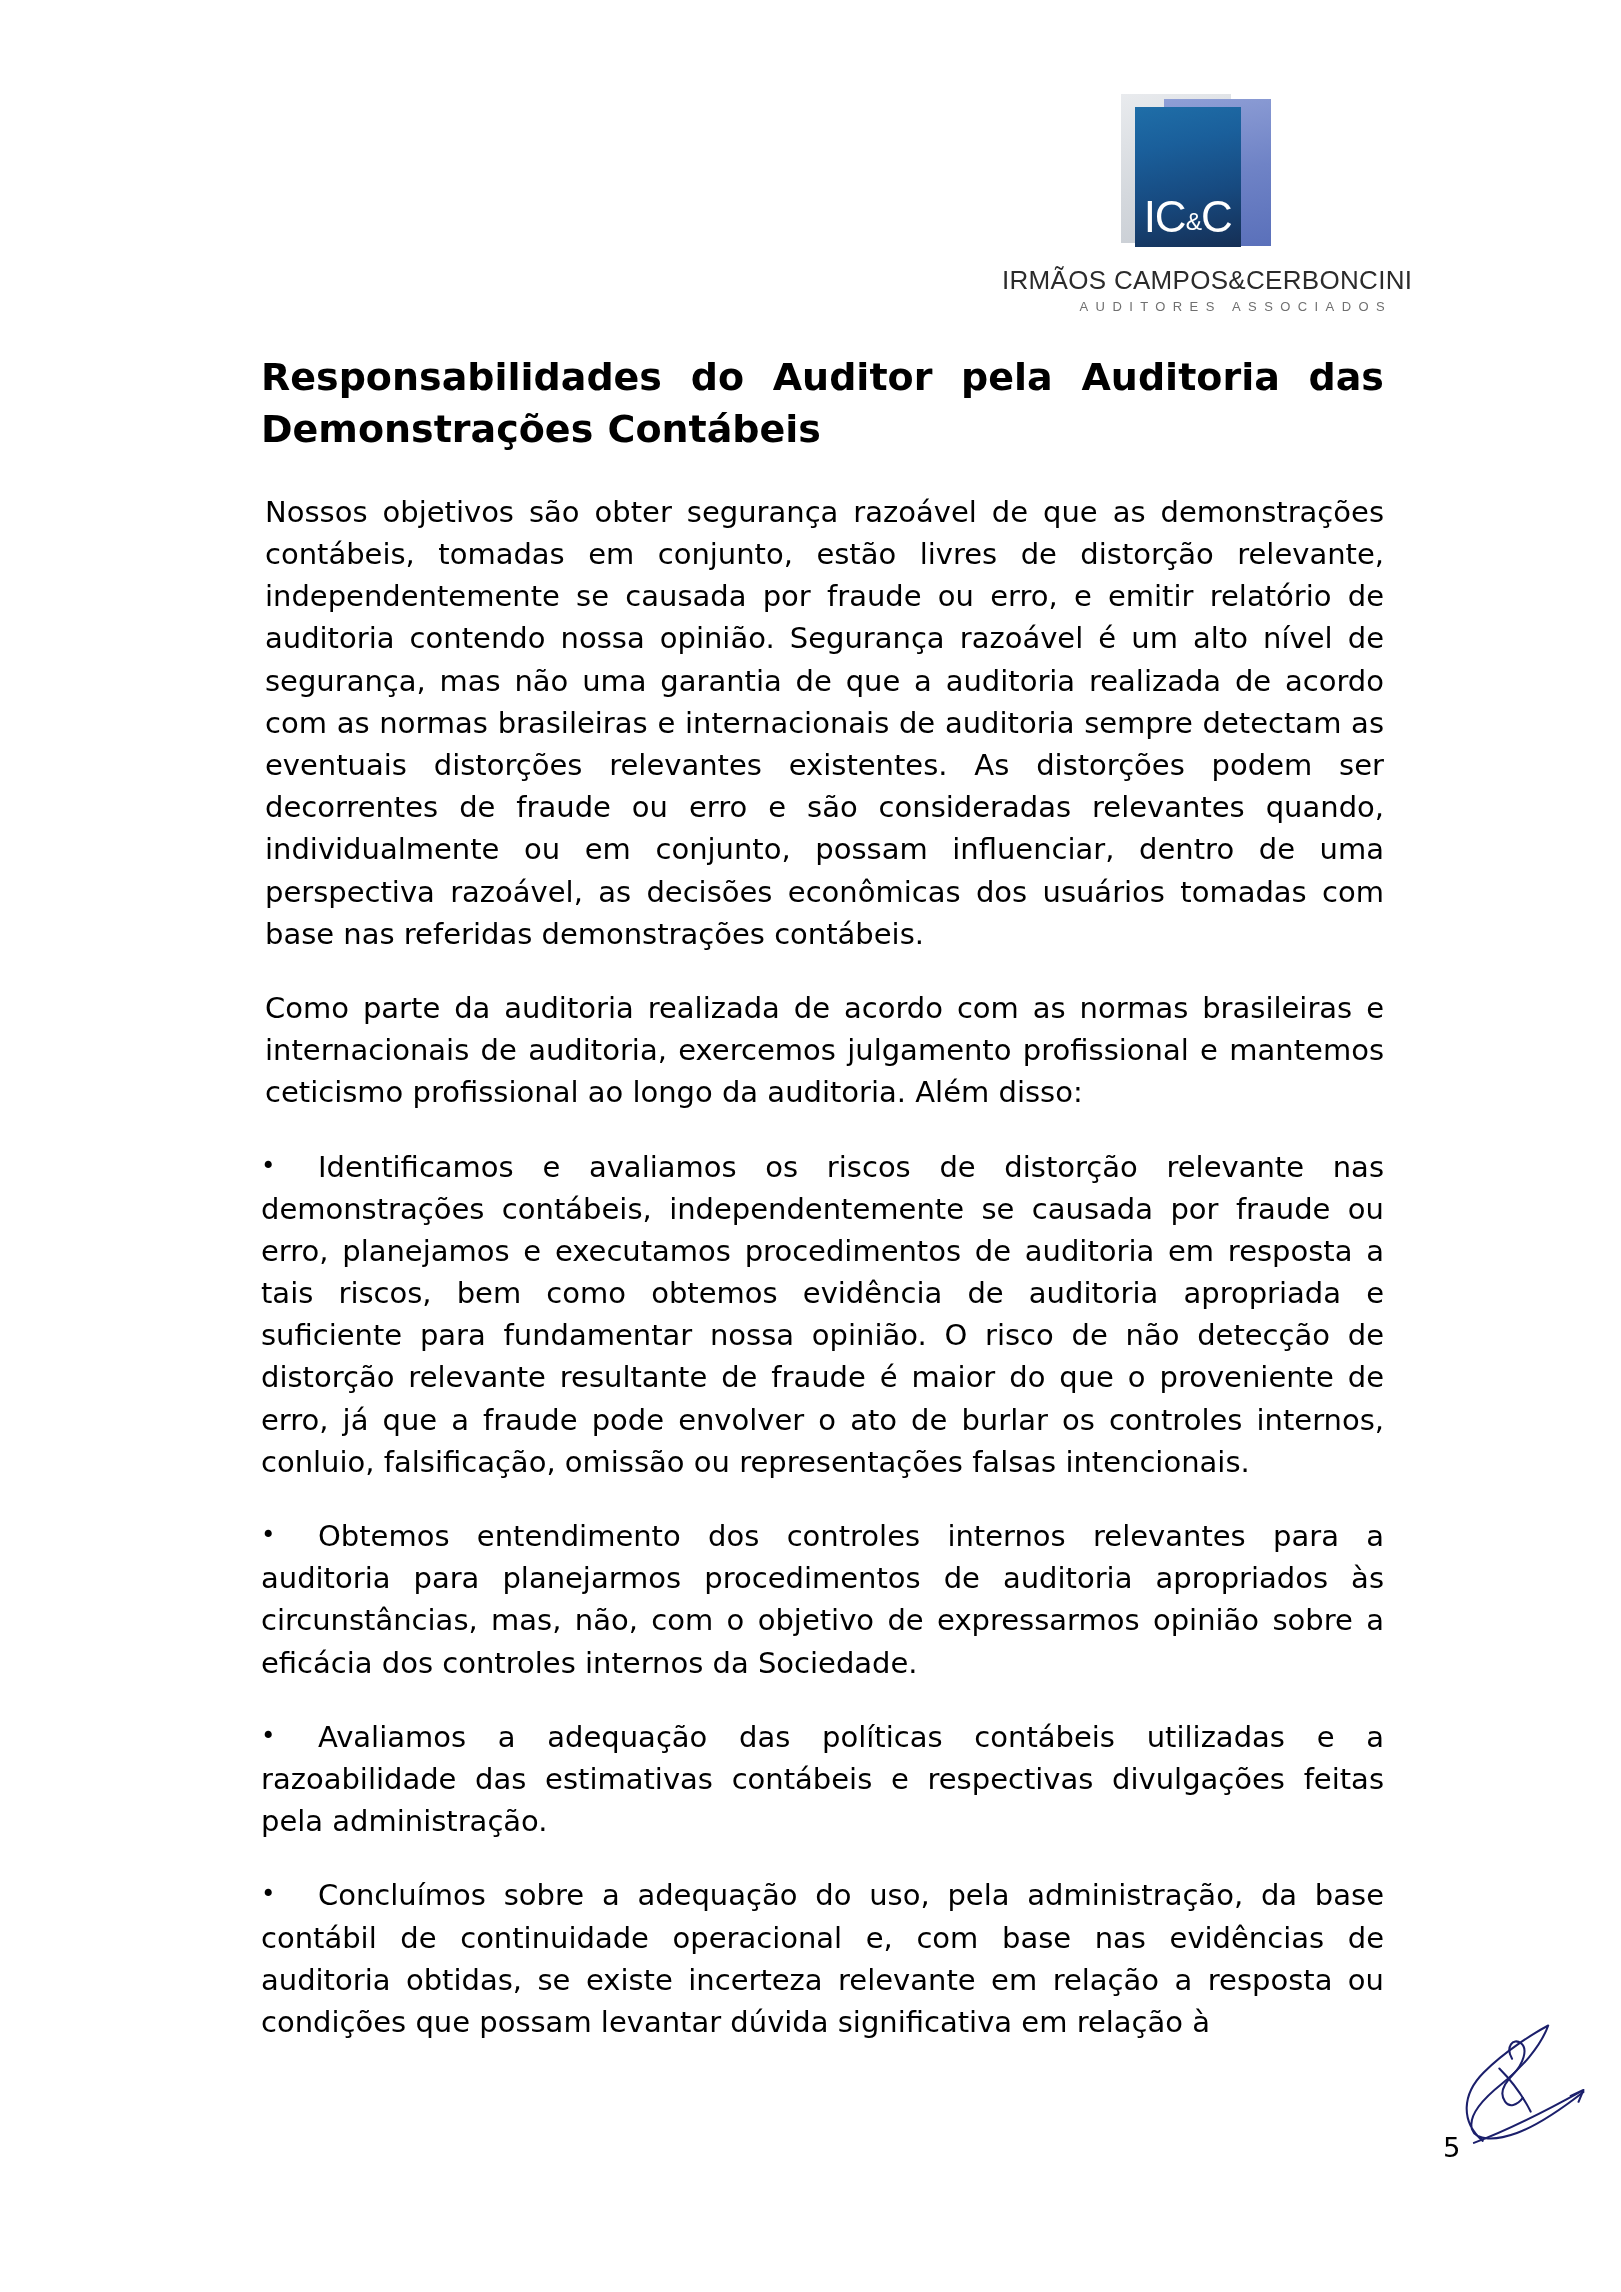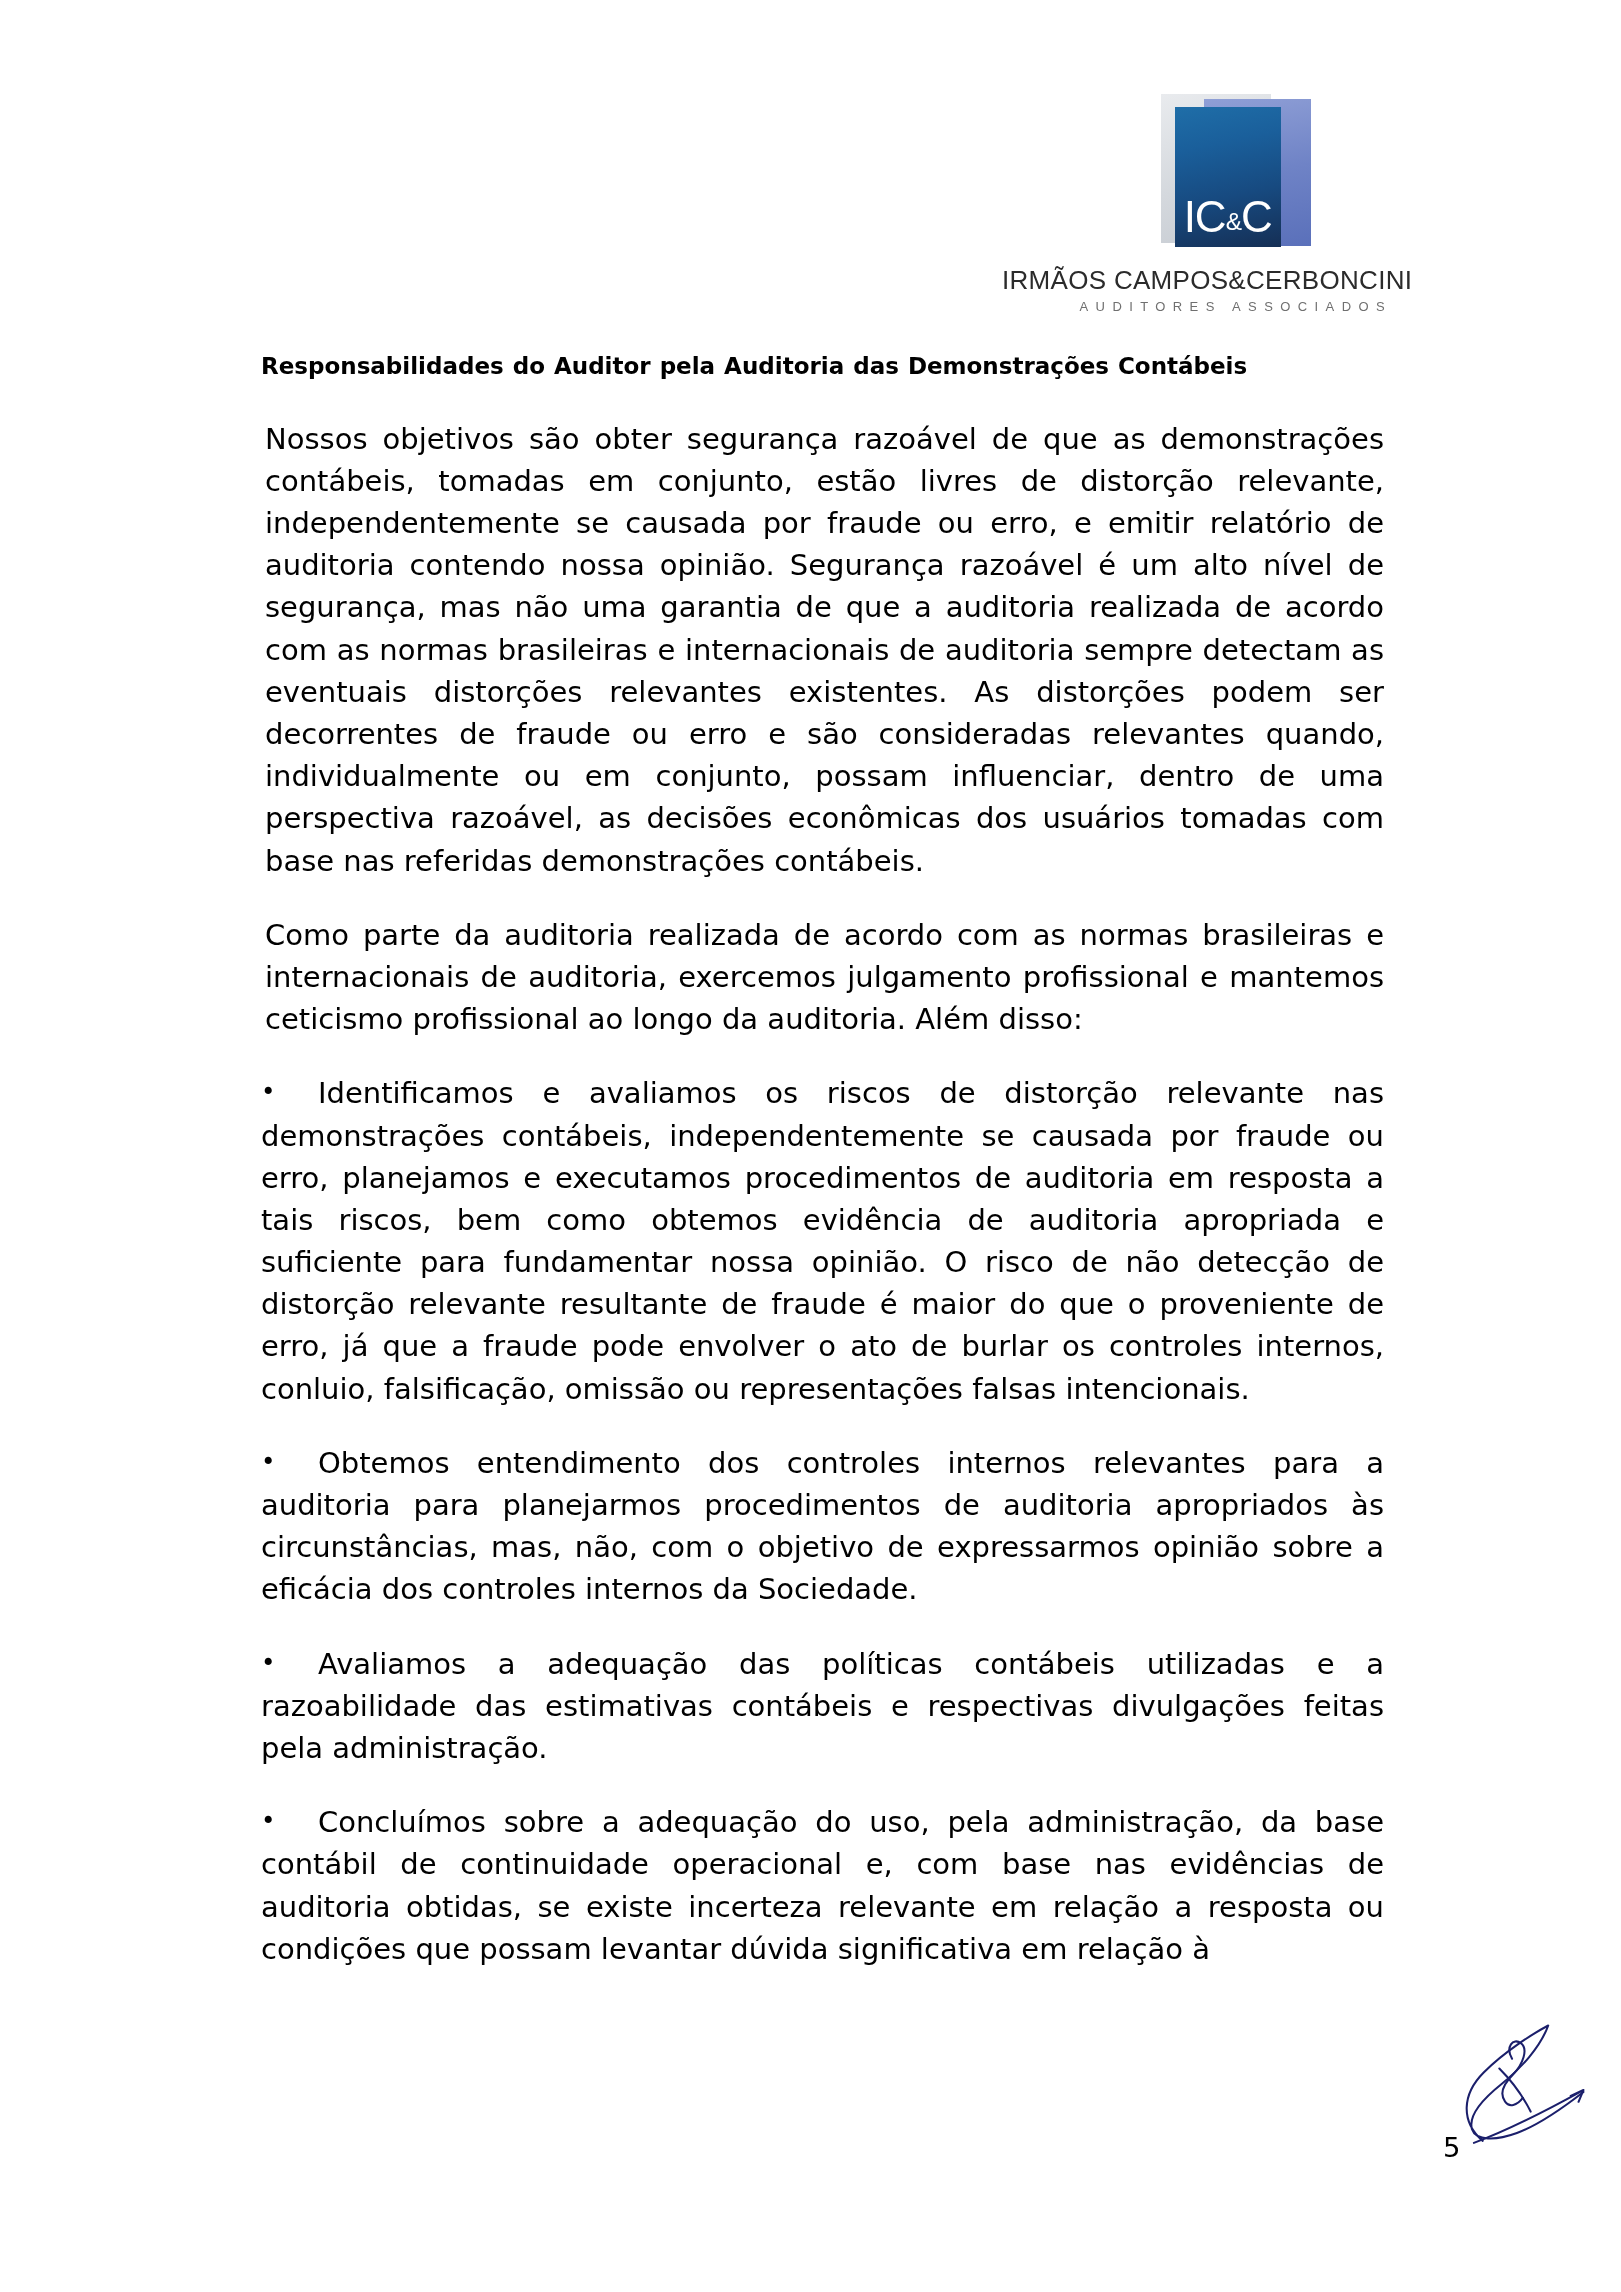--- a/index.html
+++ b/index.html
@@ -30,20 +30,21 @@
     width: 392px;
     height: 245px;
   }
 
   .logo-mark {
     position: relative;
     width: 176px;
     height: 172px;
     margin: 0 0 0 auto;
     margin-right: 57px;
+    padding-left: 40px;
   }
 
   
   .logo-sheet-grey {
     position: absolute;
     left: 0px;
     top: 5.9px;
     width: 110px;
     height: 149px;
     background: linear-gradient(160deg, #e9ebee 0%, #d4d8dd 55%, #c6cbd2 100%);
@@ -111,21 +112,21 @@
   
   .content {
     position: absolute;
     left: 261px;
     top: 351px;
     width: 1123px;
   }
 
   h1.doc-heading {
     font-family: "DejaVu Sans", sans-serif;
-    font-size: 23px;
+    font-size: 38px;
     font-weight: bold;
     line-height: 1.38;
     margin: 0 0 35px 0;
     text-align: justify;
     text-align-last: left;
     letter-spacing: 0px;
     word-spacing: 1px;
   }
 
   p.para {

